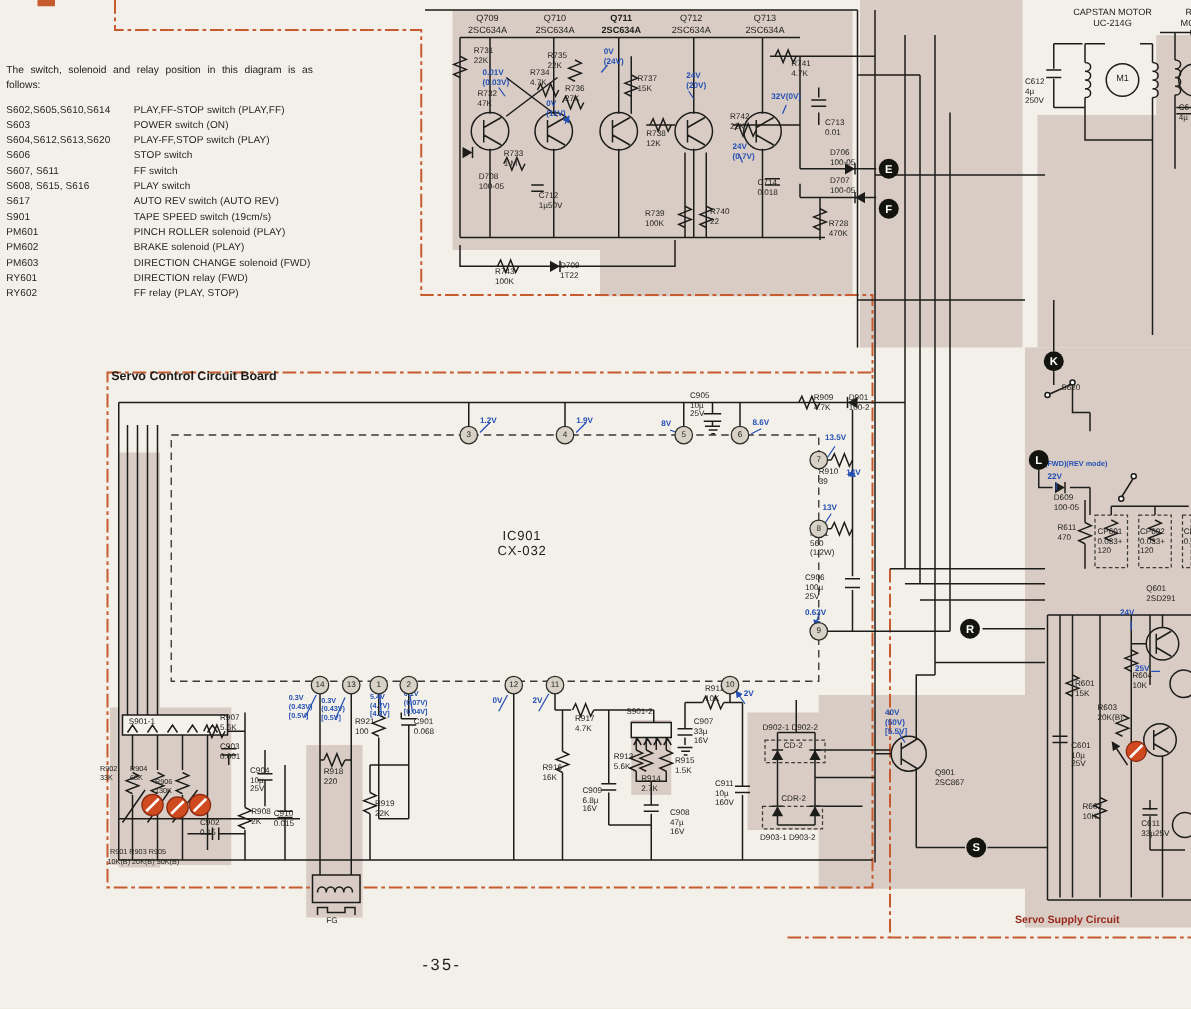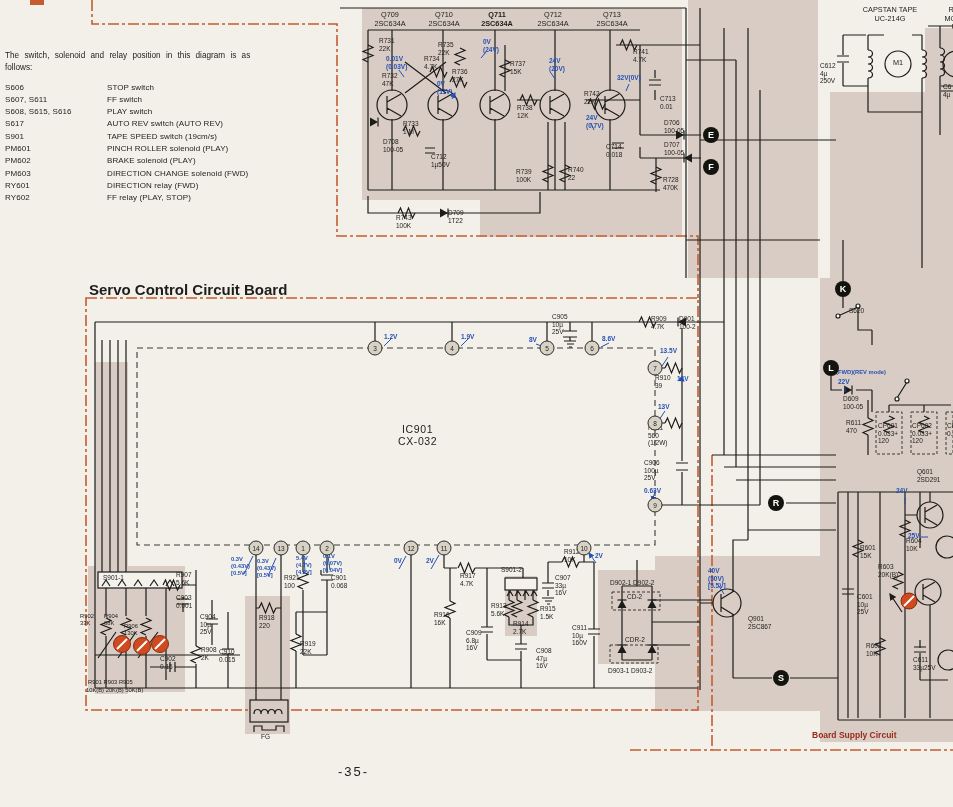--- a/index.html
+++ b/index.html
@@ -15,21 +15,21 @@
   .pin{position:absolute;width:13px;height:13px;border-radius:50%;border:1.2px solid #2b2b28;
        background:#d8d2c6;font-size:6.5px;display:flex;align-items:center;justify-content:center;
        transform:translate(-50%,-50%);z-index:6;color:#1d1d1b}
   .term{position:absolute;width:16px;height:16px;border-radius:50%;background:#14140f;color:#fff;
         font-size:9px;font-weight:bold;display:flex;align-items:center;justify-content:center;
         transform:translate(-50%,-50%);z-index:6}
   #legend{position:absolute;left:5px;top:50px;width:324px;z-index:5}
   #legend .intro{font-size:8.2px;line-height:1.5;margin:0 0 7px 0;white-space:pre-line;word-spacing:3px}
   .lrow{display:flex;font-size:8px;line-height:12.3px;letter-spacing:.1px}
   .lrow .lid{width:102px;flex:none}
-  #servo-title{position:absolute;left:89px;top:281px;font-size:15px;font-weight:bold;z-index:5}
+  #servo-title{position:absolute;left:89px;top:296px;font-size:10px;font-weight:bold;z-index:5}
   #power-title{position:absolute;left:812px;top:730px;font-size:8.5px;font-weight:bold;color:#992a1c;z-index:5}
   #watermark{position:absolute;left:642px;top:736px;font-size:40px;font-weight:bold;color:#fff;
              -webkit-text-stroke:2.2px #000;letter-spacing:-1px;z-index:10;white-space:nowrap}
   #pageno{position:absolute;left:338px;top:764px;font-size:13px;letter-spacing:2px;z-index:5}
 </style>
 </head>
 <body>
 
 <div id="page">
 
@@ -207,20 +207,32 @@
       <path d="M244 574l9-18M268 576l8-18M305 572l-1-16M330 570l-2-14M399 569l7-13M431 569l8-14M596 563l-7-10"></path>
       <path d="M905 497l0 7M921 537l7 0M845 386l0 6M719 586l5 8M679 378l5 3"></path>
     </g>
   </svg>
 
   <div id="legend">
     <p class="intro">The  switch,  solenoid  and  relay  position  in  this  diagram  is  as
 follows:</p>
     <div id="legend-rows">
         <div class="lrow">
+          <span class="lid">S602,S605,S610,S614</span>
+          <span>PLAY,FF-STOP switch (PLAY,FF)</span>
+        </div>
+        <div class="lrow">
+          <span class="lid">S603</span>
+          <span>POWER switch (ON)</span>
+        </div>
+        <div class="lrow">
+          <span class="lid">S604,S612,S613,S620</span>
+          <span>PLAY-FF,STOP switch (PLAY)</span>
+        </div>
+        <div class="lrow">
           <span class="lid">S606</span>
           <span>STOP switch</span>
         </div>
         <div class="lrow">
           <span class="lid">S607, S611</span>
           <span>FF switch</span>
         </div>
         <div class="lrow">
           <span class="lid">S608, S615, S616</span>
           <span>PLAY switch</span>
@@ -250,21 +262,21 @@
           <span>DIRECTION relay (FWD)</span>
         </div>
         <div class="lrow">
           <span class="lid">RY602</span>
           <span>FF relay (PLAY, STOP)</span>
         </div>
       </div>
   </div>
 
   <div id="servo-title">Servo Control Circuit Board</div>
-  <div id="power-title">Board Supply Circuit</div>
+  <div id="power-title">Servo Supply Circuit</div>
 
   <div class="lbl ic" style="left:398px;top:423px">IC901
 CX-032</div>
 
   <div id="labels-layer">
       <span class="lbl md ctr" style="left: 390px; top: 11px;">Q709
 2SC634A</span>
       <span class="lbl md ctr" style="left: 444px; top: 11px;">Q710
 2SC634A</span>
       <span class="lbl md ctr" style="left: 497px; top: 11px; font-weight: bold;">Q711
@@ -319,21 +331,21 @@
 (0.03V)</span>
       <span class="lbl blue" style="left: 437px; top: 80px;">0V
 (11V)</span>
       <span class="lbl blue" style="left: 483px; top: 38px;">0V
 (24V)</span>
       <span class="lbl blue" style="left: 549px; top: 57px;">24V
 (20V)</span>
       <span class="lbl blue" style="left: 617px; top: 74px;">32V(0V)</span>
       <span class="lbl blue" style="left: 586px; top: 114px;">24V
 (0.7V)</span>
-      <span class="lbl md ctr" style="left: 890px; top: 6px;">CAPSTAN TAPE
+      <span class="lbl md ctr" style="left: 890px; top: 6px;">CAPSTAN MOTOR
 UC-214G</span>
       <span class="lbl md ctr" style="left: 958px; top: 6px;">REEL MOTOR
 UC-</span>
       <span class="lbl" style="left: 820px; top: 62px;">C612
 4µ
 250V</span>
       <span class="lbl md ctr" style="left: 898px; top: 59px;">M1</span>
       <span class="lbl" style="left: 943px; top: 83px;">C6
 4µ</span>
       <span class="lbl" style="left: 552px; top: 313px;">C905

